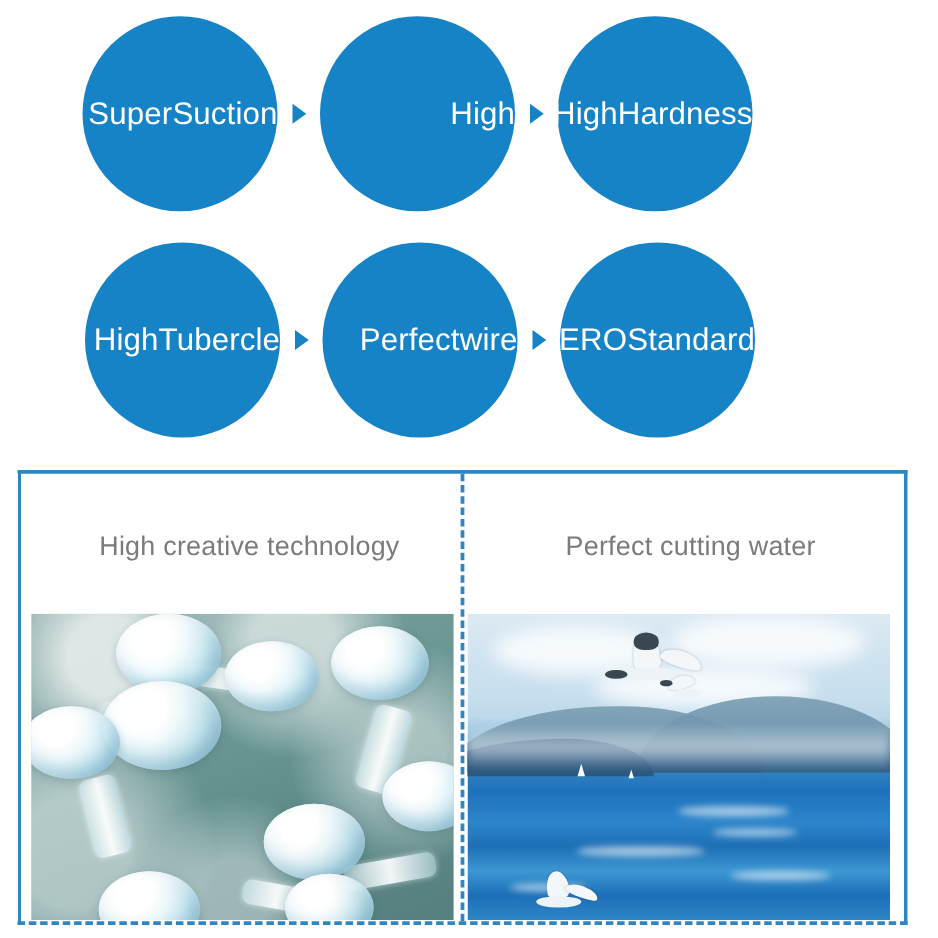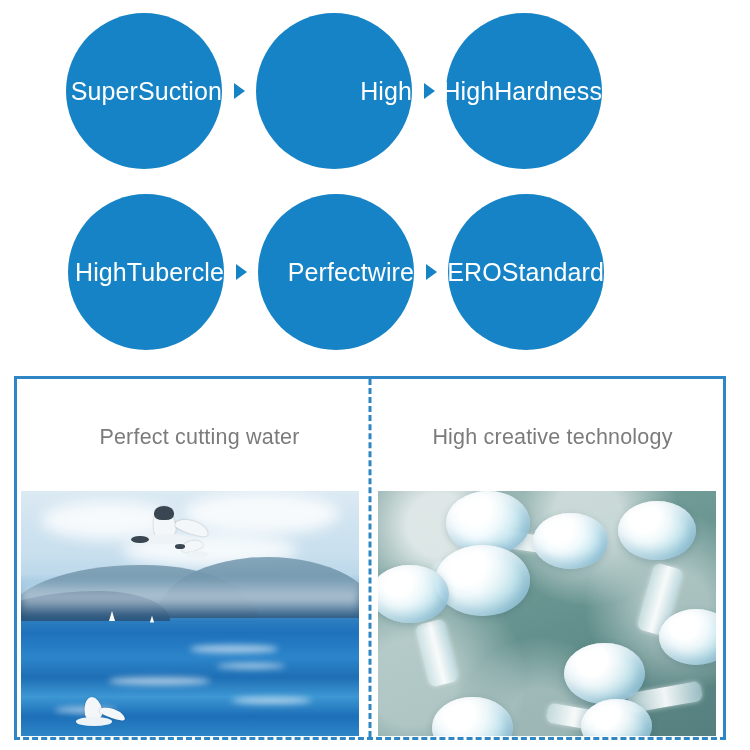--- a/index.html
+++ b/index.html
@@ -307,20 +307,46 @@
     <div class="feature-circle">
       <span class="cl">ZERO</span>
       <span class="cl">Standard</span>
     </div>
   </div>
 
 </section>
 
 <section id="showcase-panel">
   <div id="showcase-inner">
+
+    <div class="showcase-cell" id="showcase-cell-left">
+      <div class="showcase-caption">High creative technology</div>
+      <div class="showcase-figure">
+        <div class="art-molecule">
+
+          <div class="mol-bond" style="left:16%;  top:31%; width:16%; height:8%;  transform:rotate(18deg);"></div>
+          <div class="mol-bond" style="left:37%;  top:18%; width:19%; height:7%;  transform:rotate(8deg);"></div>
+          <div class="mol-bond" style="left:25%;  top:10%; width:8%;  height:15%; transform:rotate(6deg);"></div>
+          <div class="mol-bond" style="left:13%;  top:53%; width:9%;  height:26%; transform:rotate(-14deg);"></div>
+          <div class="mol-bond" style="left:79%;  top:30%; width:9%;  height:28%; transform:rotate(16deg);"></div>
+          <div class="mol-bond" style="left:74%;  top:80%; width:22%; height:8%;  transform:rotate(-10deg);"></div>
+          <div class="mol-bond" style="left:50%;  top:88%; width:16%; height:8%;  transform:rotate(10deg);"></div>
+
+          <div class="mol-node" style="left:20%; top:0%;   width:25%; height:26%;"></div>
+          <div class="mol-node" style="left:46%; top:9%;   width:22%; height:23%;"></div>
+          <div class="mol-node" style="left:71%; top:4%;   width:23%; height:24%;"></div>
+          <div class="mol-node" style="left:17%; top:22%;  width:28%; height:29%;"></div>
+          <div class="mol-node" style="left:-2%; top:30%;  width:23%; height:24%;"></div>
+          <div class="mol-node" style="left:83%; top:48%;  width:22%; height:23%;"></div>
+          <div class="mol-node" style="left:55%; top:62%;  width:24%; height:25%;"></div>
+          <div class="mol-node" style="left:16%; top:84%;  width:24%; height:25%;"></div>
+          <div class="mol-node" style="left:60%; top:85%;  width:21%; height:22%;"></div>
+        </div>
+      </div>
+    </div>
 
     <div class="showcase-cell" id="showcase-cell-right">
       <div class="showcase-caption">Perfect cutting water</div>
       <div class="showcase-figure">
         <div class="art-seascape">
           <div class="sea-cloud" style="left:6%;  top:4%;  width:40%; height:16%;"></div>
           <div class="sea-cloud" style="left:48%; top:1%;  width:46%; height:17%;"></div>
           <div class="sea-cloud" style="left:30%; top:17%; width:52%; height:14%;"></div>
           <div class="sea-mountain m1"></div>
           <div class="sea-mountain m2"></div>
@@ -350,41 +376,15 @@
 
           <div class="gull" style="left:12%; top:84%; width:22%; height:16%;">
             <div class="wing" style="left:30%; top:0%;  width:24%; height:58%; transform:rotate(-10deg);"></div>
             <div class="body" style="left:20%; top:52%; width:48%; height:22%;"></div>
             <div class="wing" style="left:50%; top:30%; width:36%; height:24%; transform:rotate(20deg);"></div>
           </div>
         </div>
       </div>
     </div>
 
-    <div class="showcase-cell" id="showcase-cell-left">
-      <div class="showcase-caption">High creative technology</div>
-      <div class="showcase-figure">
-        <div class="art-molecule">
-
-          <div class="mol-bond" style="left:16%;  top:31%; width:16%; height:8%;  transform:rotate(18deg);"></div>
-          <div class="mol-bond" style="left:37%;  top:18%; width:19%; height:7%;  transform:rotate(8deg);"></div>
-          <div class="mol-bond" style="left:25%;  top:10%; width:8%;  height:15%; transform:rotate(6deg);"></div>
-          <div class="mol-bond" style="left:13%;  top:53%; width:9%;  height:26%; transform:rotate(-14deg);"></div>
-          <div class="mol-bond" style="left:79%;  top:30%; width:9%;  height:28%; transform:rotate(16deg);"></div>
-          <div class="mol-bond" style="left:74%;  top:80%; width:22%; height:8%;  transform:rotate(-10deg);"></div>
-          <div class="mol-bond" style="left:50%;  top:88%; width:16%; height:8%;  transform:rotate(10deg);"></div>
-
-          <div class="mol-node" style="left:20%; top:0%;   width:25%; height:26%;"></div>
-          <div class="mol-node" style="left:46%; top:9%;   width:22%; height:23%;"></div>
-          <div class="mol-node" style="left:71%; top:4%;   width:23%; height:24%;"></div>
-          <div class="mol-node" style="left:17%; top:22%;  width:28%; height:29%;"></div>
-          <div class="mol-node" style="left:-2%; top:30%;  width:23%; height:24%;"></div>
-          <div class="mol-node" style="left:83%; top:48%;  width:22%; height:23%;"></div>
-          <div class="mol-node" style="left:55%; top:62%;  width:24%; height:25%;"></div>
-          <div class="mol-node" style="left:16%; top:84%;  width:24%; height:25%;"></div>
-          <div class="mol-node" style="left:60%; top:85%;  width:21%; height:22%;"></div>
-        </div>
-      </div>
-    </div>
-
     <div class="showcase-divider"></div>
   </div>
 </section>
 
 </body></html>

